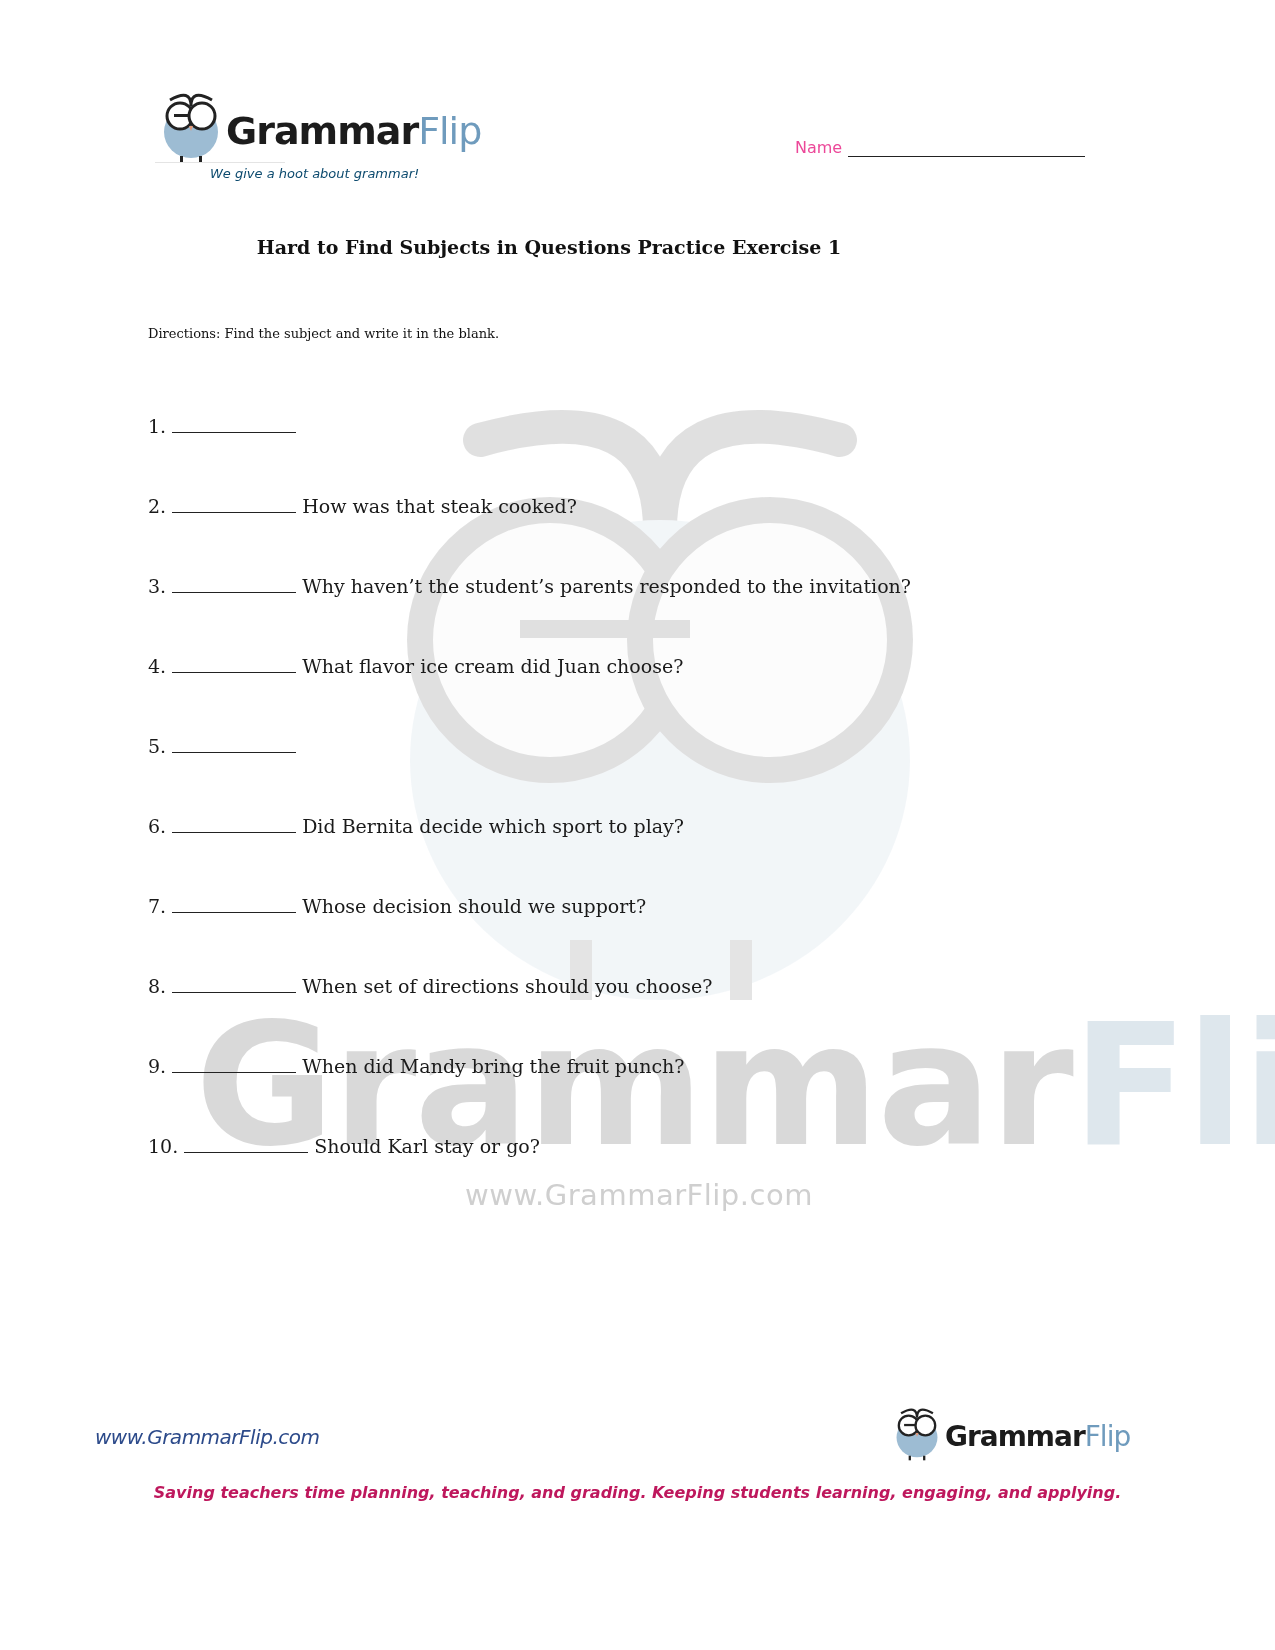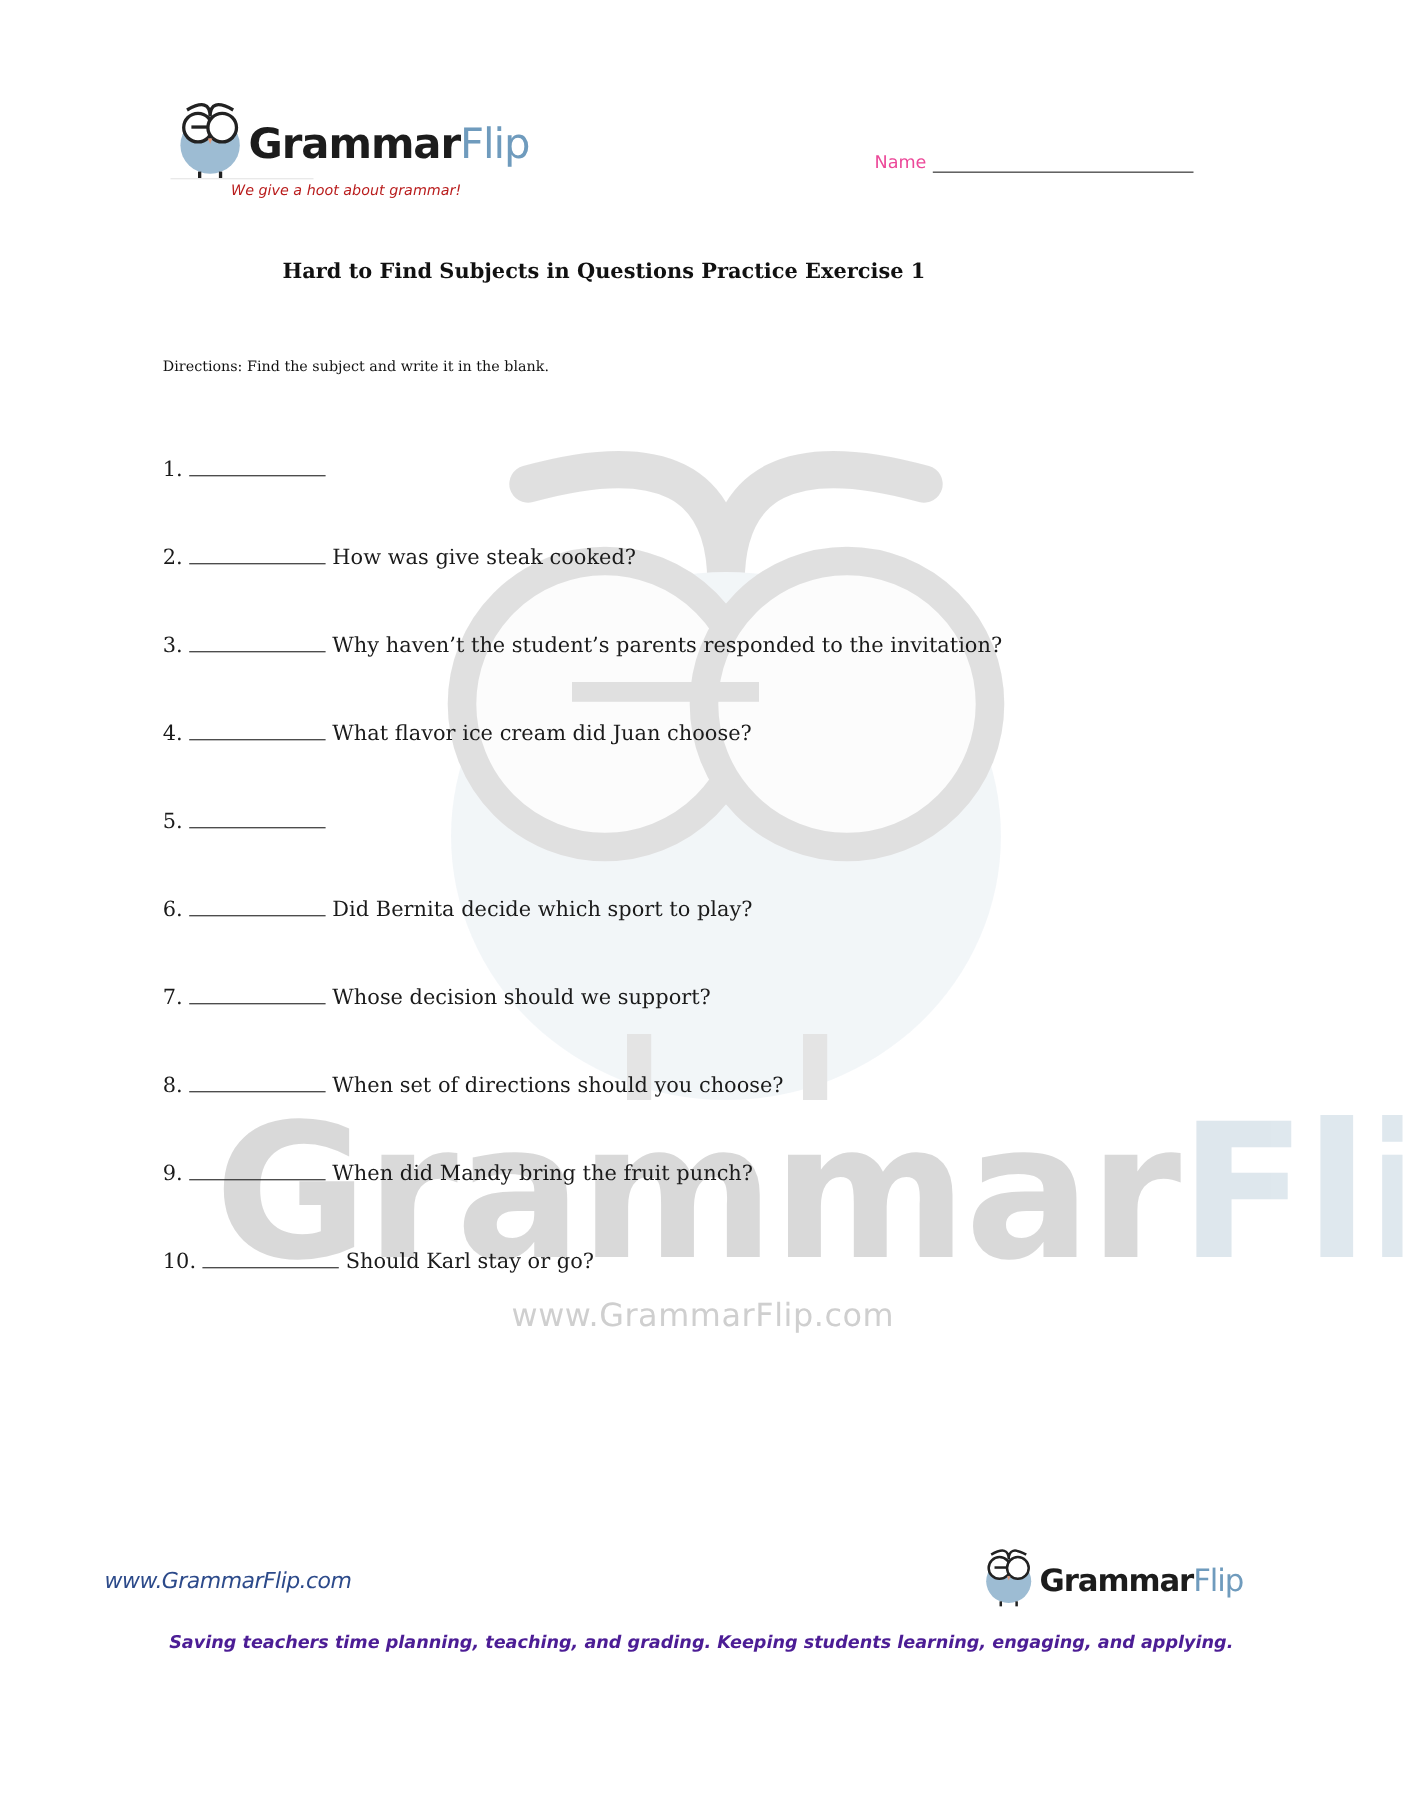--- a/index.html
+++ b/index.html
@@ -12,38 +12,38 @@
     .wm-word .f { color: #6e95b2; }
     .wm-url { position: absolute; left: 465px; top: 1178px; font-family: "DejaVu Sans", sans-serif; font-size: 29px; color: #cfcfcf; letter-spacing: 0.5px; }
 
     
     .logo { position: absolute; left: 162px; top: 90px; display: flex; align-items: center; }
     .logo svg { display: block; }
     .logo-text { font-family: "DejaVu Sans", sans-serif; font-weight: bold; font-size: 38px; letter-spacing: -1px; margin-left: 6px; margin-top: 10px; }
     .logo-text .g { color: #1c1c1c; }
     .logo-text .f { color: #6f9bbd; font-weight: normal; }
     .logo-underline { position: absolute; left: 155px; top: 162px; width: 130px; height: 1px; background: #e4e4e4; }
-    .tagline { position: absolute; left: 210px; top: 166px; font-family: "DejaVu Sans", sans-serif; font-style: italic; font-size: 13px; color: #b91c1c; }
+    .tagline { position: absolute; left: 210px; top: 166px; font-family: "DejaVu Sans", sans-serif; font-style: italic; font-size: 13px; color: #0c4a6e; }
 
     .name-field { position: absolute; left: 795px; top: 138px; display: flex; align-items: flex-end; font-family: "DejaVu Sans", sans-serif; font-size: 16px; color: #ec4899; }
     .name-line { display: inline-block; width: 237px; border-bottom: 1.5px solid #222; margin-left: 6px; height: 16px; }
 
     .title { position: absolute; left: 0; width: 1098px; top: 236px; text-align: center; font-family: "DejaVu Serif", serif; font-weight: bold; font-size: 19px; color: #111; }
     .directions { position: absolute; left: 148px; top: 326px; font-size: 13px; color: #111; text-align: center; }
 
     .questions { position: absolute; left: 148px; top: 414px; margin: 0; padding: 0; list-style: none; }
     .q { position: absolute; left: 0; white-space: nowrap; display: flex; align-items: baseline; font-size: 19px; color: #1a1a1a; }
     .q .num { display: inline-block; }
     .q .blank { display: inline-block; width: 124px; border-bottom: 1.5px solid #222; height: 18px; margin: 0 6px 0 6px; }
 
     
     .foot-url { position: absolute; left: 95px; top: 1425px; font-family: "DejaVu Sans", sans-serif; font-style: italic; font-size: 20px; color: #2c4a8a; letter-spacing: -0.5px; }
     .foot-logo { position: absolute; left: 895px; top: 1405px; display: flex; align-items: center; }
     .foot-logo .logo-text { font-size: 28px; margin-top: 6px; }
-    .foot-tag { position: absolute; left: 0; width: 1275px; top: 1483px; text-align: center; font-family: "DejaVu Sans", sans-serif; font-style: italic; font-weight: bold; font-size: 16px; color: #4c1d95; }
+    .foot-tag { position: absolute; left: 0; width: 1275px; top: 1483px; text-align: center; font-family: "DejaVu Sans", sans-serif; font-style: italic; font-weight: bold; font-size: 16px; color: #be185d; }
   </style>
 </head>
 <body>
 
 <svg class="wm-owl" viewBox="0 0 520 620">
   <path d="M80 60 Q260 10 260 150 Q260 10 440 60" fill="none" stroke="#777" stroke-width="34" stroke-linecap="round"></path>
   <ellipse cx="260" cy="380" rx="250" ry="240" fill="#c9d8e4"></ellipse>
   <circle cx="150" cy="260" r="130" fill="#f4f4f4" stroke="#777" stroke-width="26"></circle>
   <circle cx="370" cy="260" r="130" fill="#f4f4f4" stroke="#777" stroke-width="26"></circle>
   <rect x="120" y="240" width="170" height="18" fill="#777"></rect>
@@ -78,21 +78,21 @@
 <div class="directions">Directions: Find the subject and write it in the blank.</div>
 
 <ul class="questions">
   <li class="q" style="top:0px">
       <span class="num">1.</span>
       <span class="blank"></span>
     </li>
   <li class="q" style="top:80px">
       <span class="num">2.</span>
       <span class="blank"></span>
-      <span>How was give steak cooked?</span>
+      <span>How was that steak cooked?</span>
     </li>
   <li class="q" style="top:160px">
       <span class="num">3.</span>
       <span class="blank"></span>
       <span>Why haven’t the student’s parents responded to the invitation?</span>
     </li>
   <li class="q" style="top:240px">
       <span class="num">4.</span>
       <span class="blank"></span>
       <span>What flavor ice cream did Juan choose?</span>

